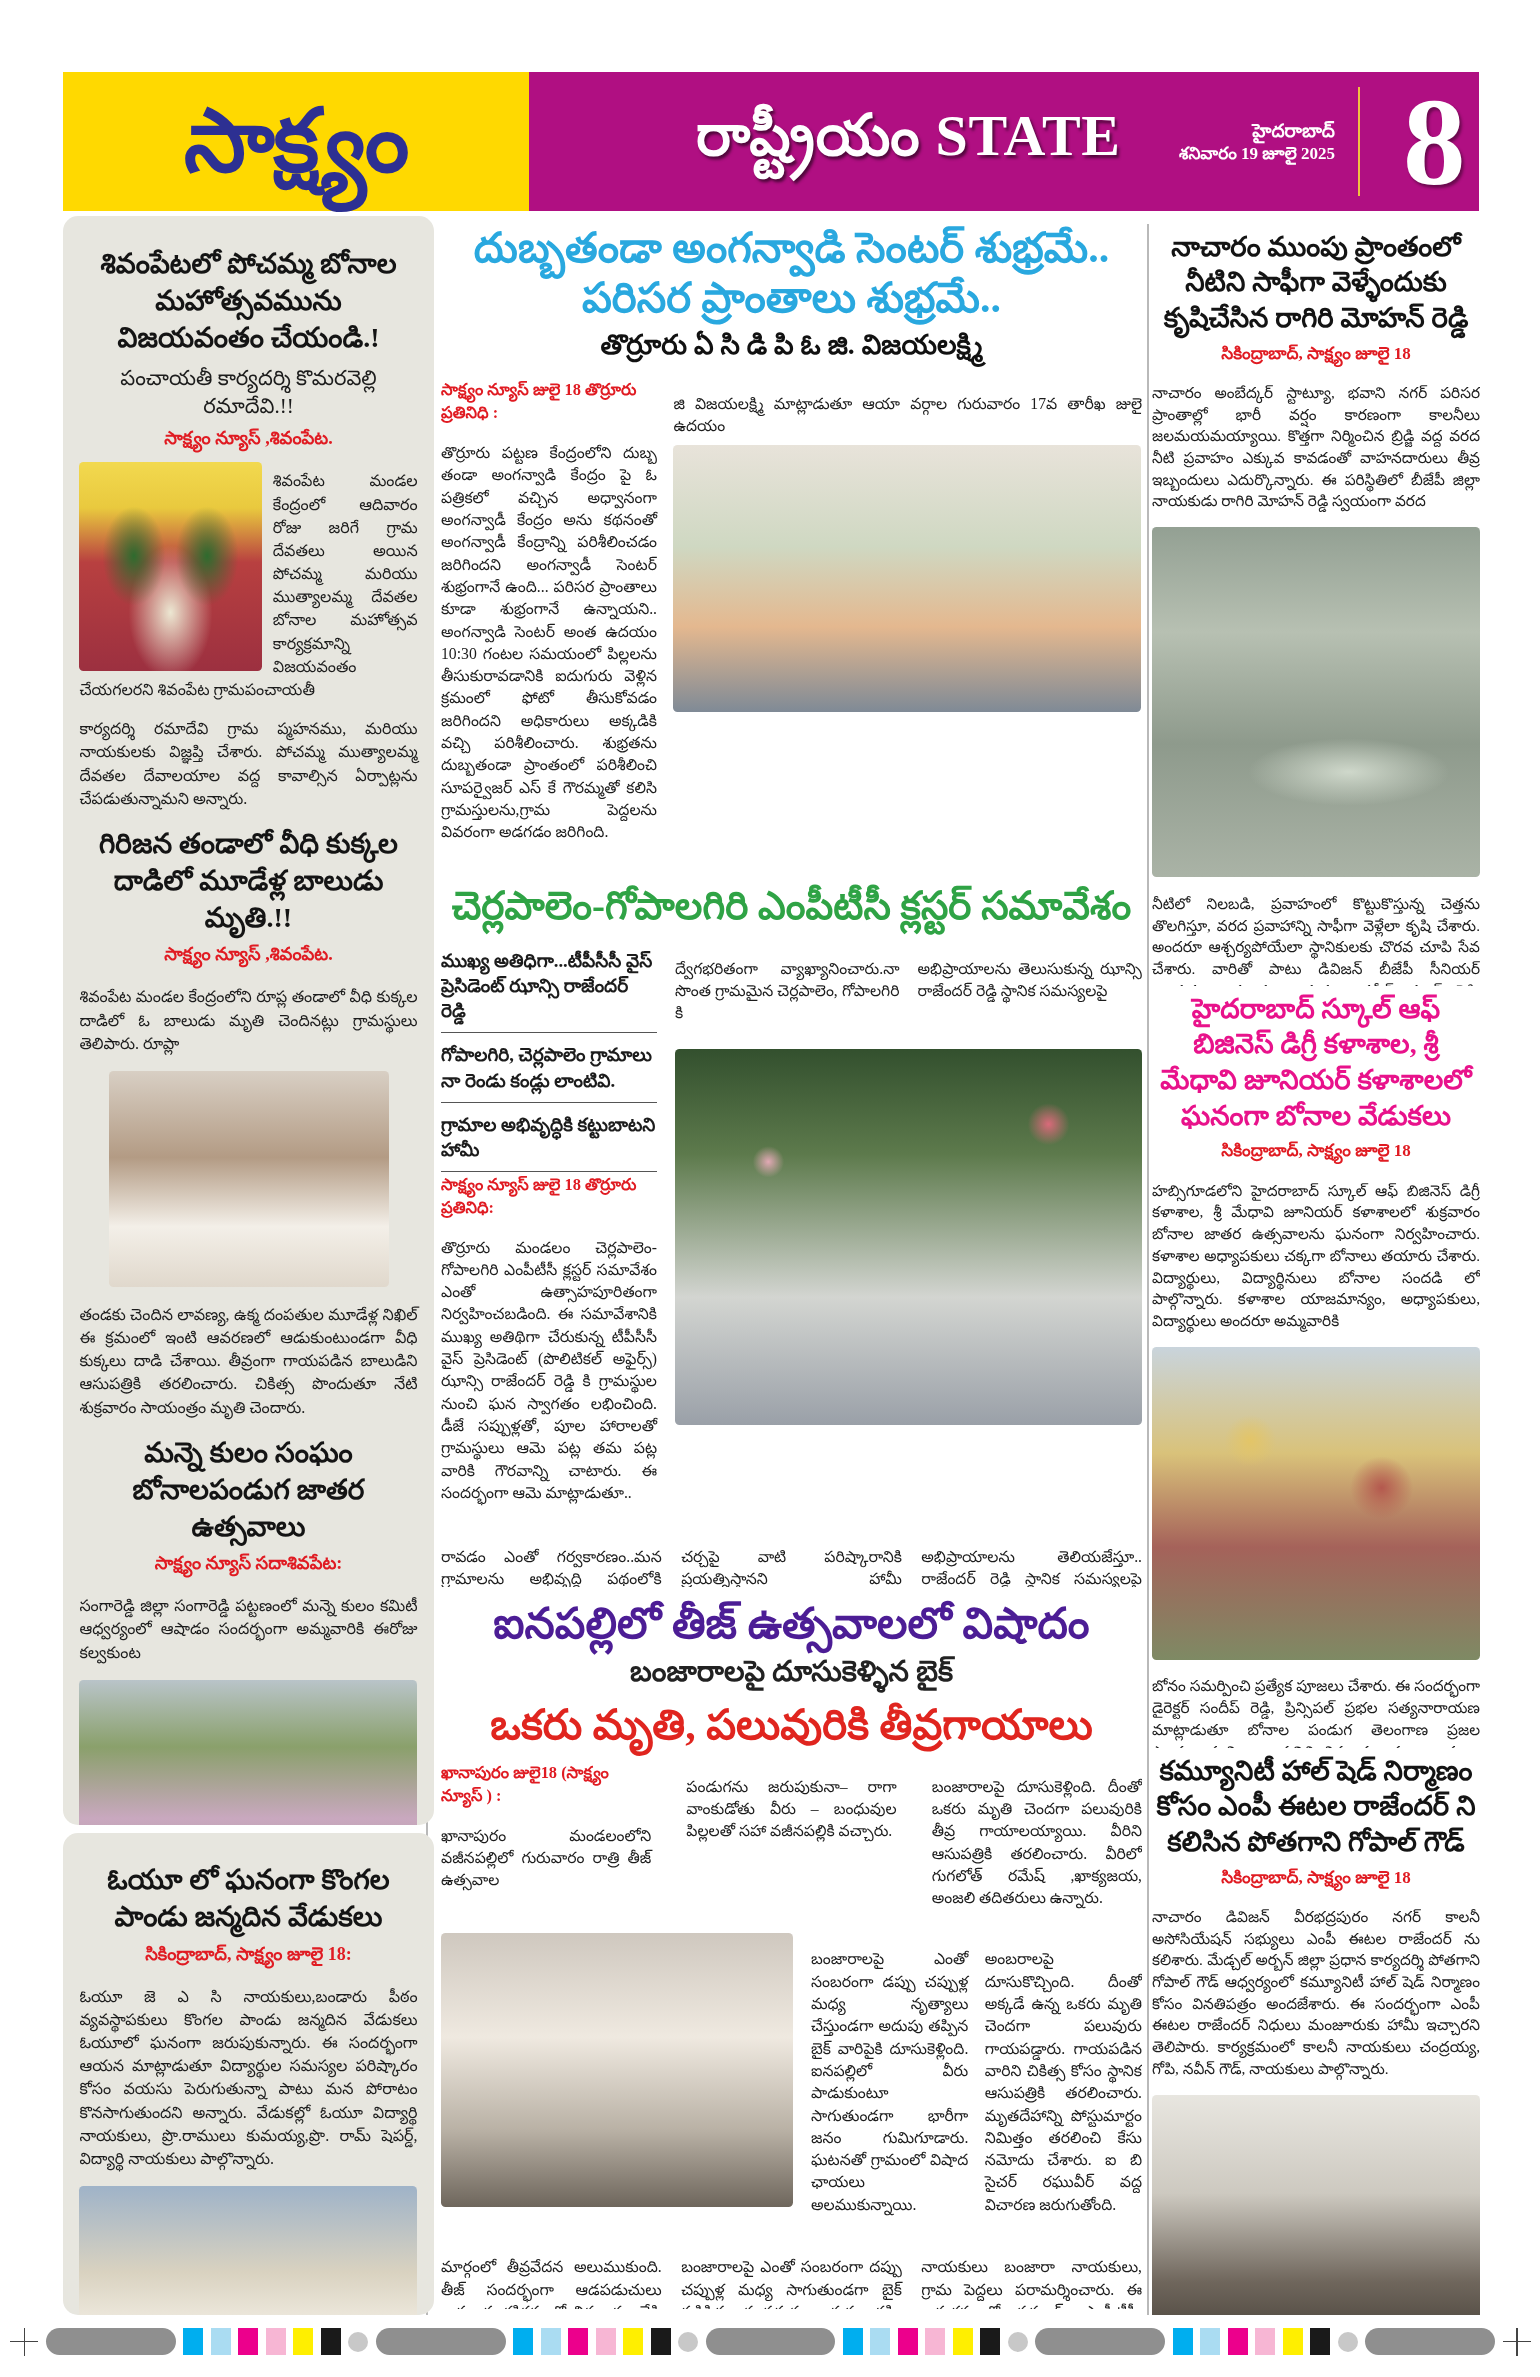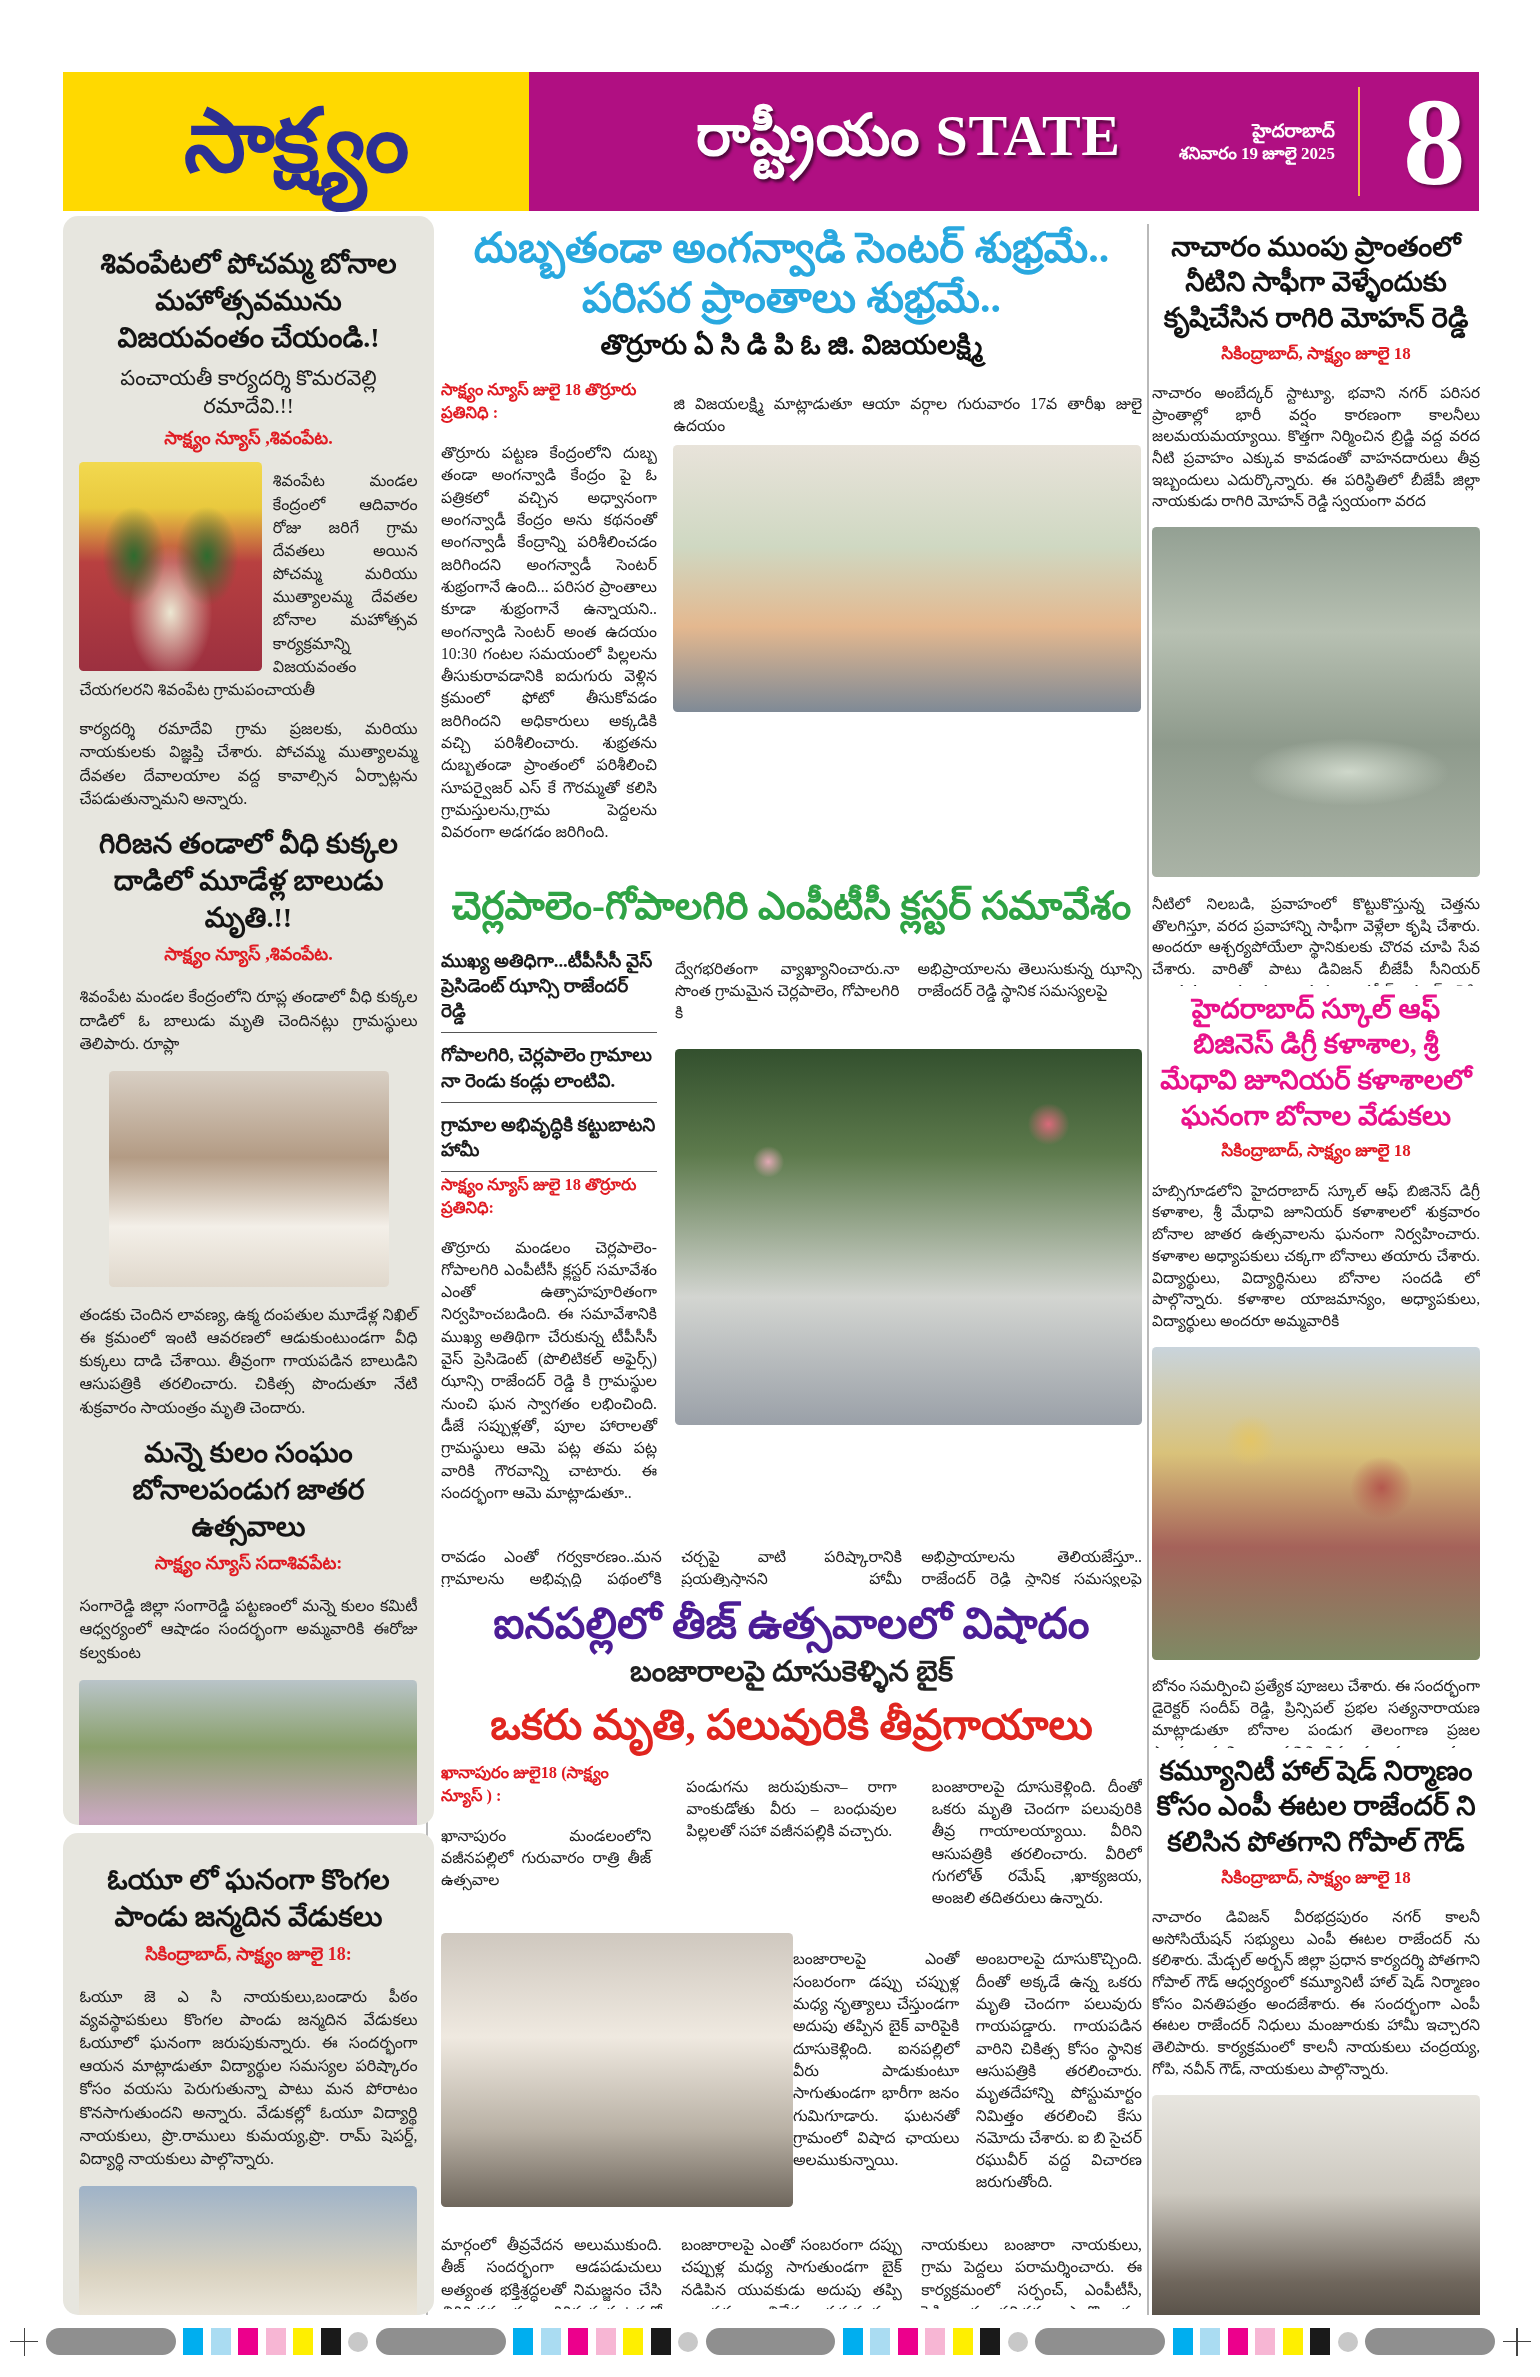--- a/index.html
+++ b/index.html
@@ -77,21 +77,21 @@
   .m2-topcols .c{flex:1;font-size:15.7px;line-height:1.4;}
   .ph-crowd{width:467px;height:376px;
     background:
       radial-gradient(30px 30px at 80% 20%, #d96a7a 0%, rgba(217,106,122,0) 70%),
       radial-gradient(22.4px 22.4px at 20% 30%, #e2a9b5 0%, rgba(226,169,181,0) 70%),
       linear-gradient(180deg,#33502e 0%,#5d7a4c 28%,#d3d5d1 66%,#9aa0a8 100%);}
   .m2-cols{display:flex;gap:19.4px;margin-top:10.4px;}
   .m2-cols .c{flex:1;}
   .m3-top{display:flex;gap:35px;margin:4.5px 0 7.5px;}
   .m3-top .c{flex:1;}
-  .m3-mid{display:flex;}
+  .m3-mid{display:flex;gap:18px;}
   .ph-teej{width:352px;height:274px;
     background:linear-gradient(180deg,#cfc8bf 0%,#efe9e0 38%,#b9b1a5 72%,#6e665c 100%);}
   .m3-side{flex:1;display:flex;gap:16.4px;}
   .m3-side .c{flex:1;}
   .m3-bottom{display:flex;gap:19.4px;margin-top:9px;}
   .m3-bottom .c{flex:1;}
   
   .rightcol{position:absolute;left:1152px;top:224px;width:328px;}
   .r-art{overflow:hidden;}
   .ra1{height:762px;}
@@ -149,21 +149,21 @@
 
 <section class="leftcol">
   <div class="graybox gb1">
 
     <article>
       <h2 class="lhead">శివంపేటలో పోచమ్మ బోనాల మహోత్సవమును విజయవంతం చేయండి.!</h2>
       <div class="lsub">పంచాయతీ కార్యదర్శి కొమరవెల్లి రమాదేవి.!!</div>
       <div class="byline">సాక్ష్యం న్యూస్ ,శివంపేట.</div>
       <div class="photo ph-goddess"></div>
       <p class="lbody">శివంపేట మండల కేంద్రంలో ఆదివారం రోజు జరిగే గ్రామ దేవతలు అయిన పోచమ్మ మరియు ముత్యాలమ్మ దేవతల బోనాల మహోత్సవ కార్యక్రమాన్ని విజయవంతం చేయగలరని శివంపేట గ్రామపంచాయతీ</p>
-      <p class="lbody">కార్యదర్శి రమాదేవి గ్రామ ప్రజలకు, మరియు నాయకులకు విజ్ఞప్తి చేశారు. పోచమ్మ ముత్యాలమ్మ దేవతల దేవాలయాల వద్ద కావాల్సిన ఏర్పాట్లను చేపడుతున్నామని అన్నారు.</p>
+      <p class="lbody">కార్యదర్శి రమాదేవి గ్రామ ప్మహనము, మరియు నాయకులకు విజ్ఞప్తి చేశారు. పోచమ్మ ముత్యాలమ్మ దేవతల దేవాలయాల వద్ద కావాల్సిన ఏర్పాట్లను చేపడుతున్నామని అన్నారు.</p>
     </article>
 
     <article>
       <h2 class="lhead">గిరిజన తండాలో వీధి కుక్కల దాడిలో మూడేళ్ల బాలుడు మృతి.!!</h2>
       <div class="byline">సాక్ష్యం న్యూస్ ,శివంపేట.</div>
       <p class="lbody">శివంపేట మండల కేంద్రంలోని రూప్ల తండాలో వీధి కుక్కల దాడిలో ఓ బాలుడు మృతి చెందినట్లు గ్రామస్థులు తెలిపారు. రూప్లా</p>
       <div class="photo ph-child"></div>
       <p class="lbody">తండకు చెందిన లావణ్య, ఉక్మ దంపతుల మూడేళ్ల నిఖిల్ ఈ క్రమంలో ఇంటి ఆవరణలో ఆడుకుంటుండగా వీధి కుక్కలు దాడి చేశాయి. తీవ్రంగా గాయపడిన బాలుడిని ఆసుపత్రికి తరలించారు. చికిత్స పొందుతూ నేటి శుక్రవారం సాయంత్రం మృతి చెందారు.</p>
     </article>
 

